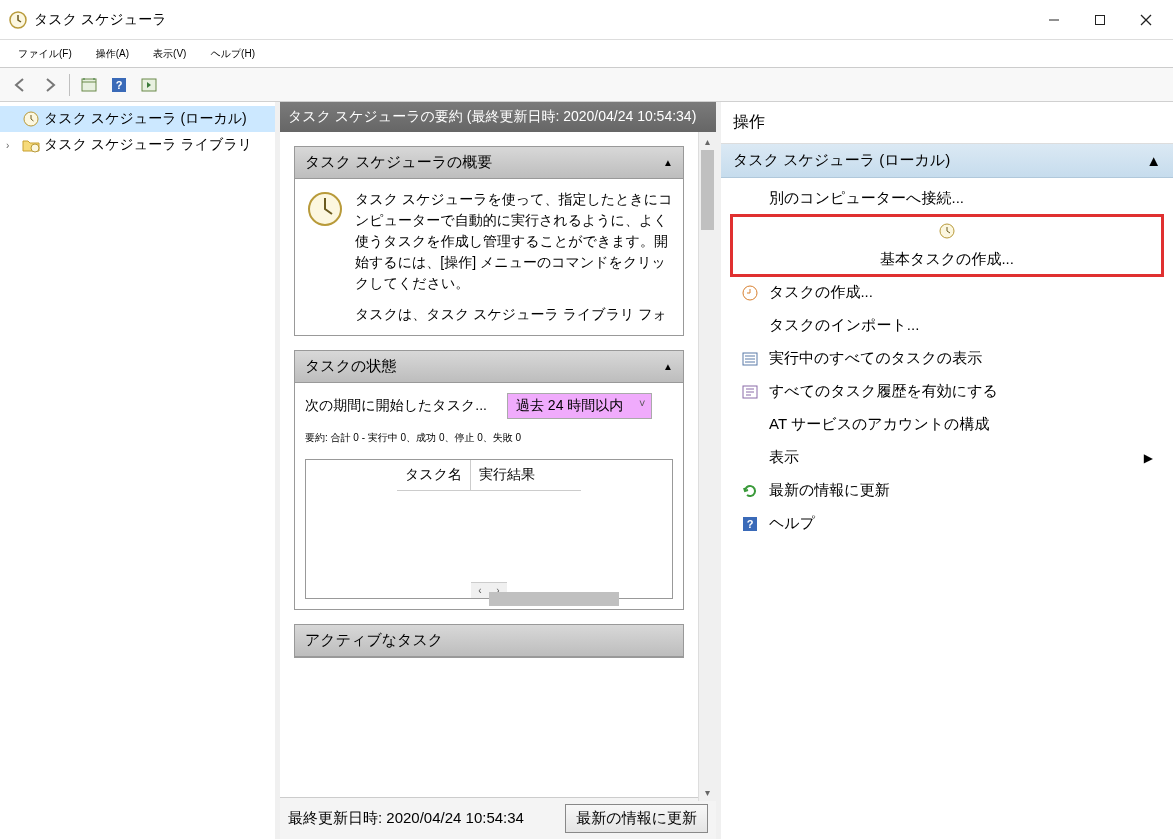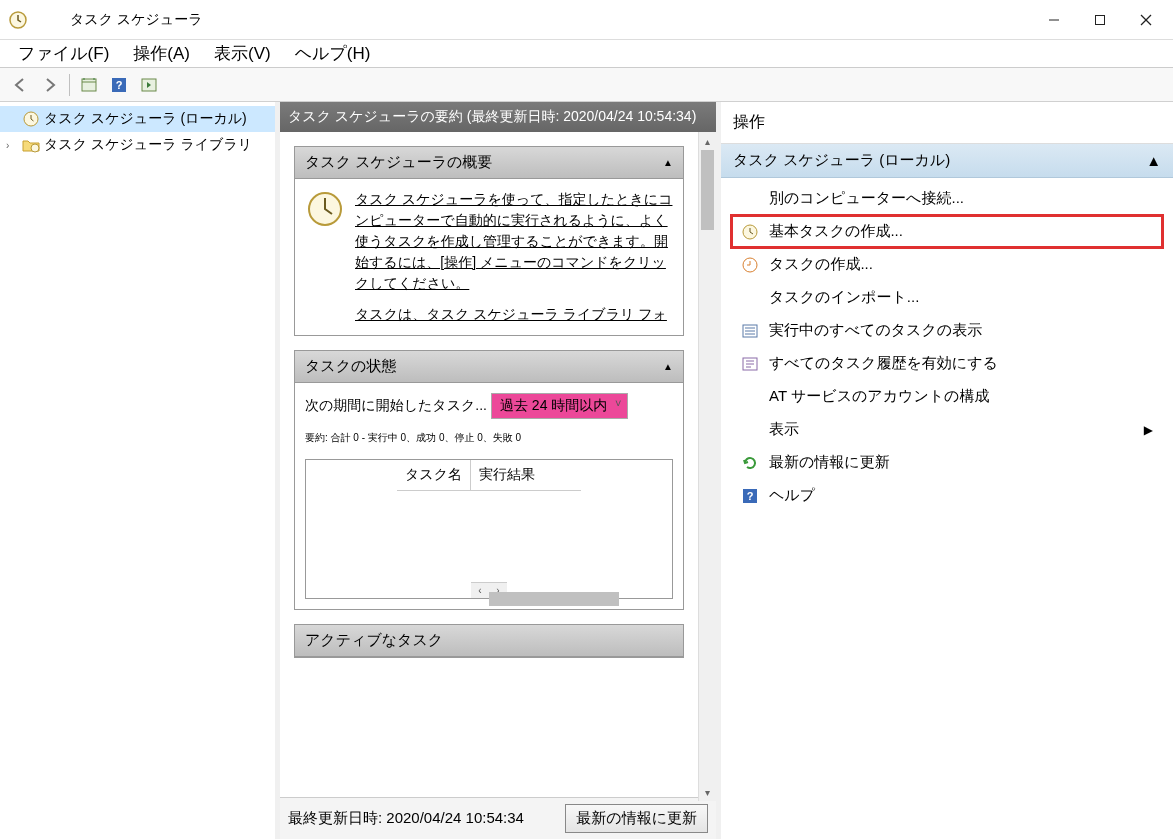--- a/index.html
+++ b/index.html
@@ -15,21 +15,20 @@
   flex-direction: column;
 }
 
 
 .titlebar {
   height: 40px;
   display: flex;
   align-items: center;
   padding: 0 4px;
   border-bottom: 1px solid #ddd;
-  gap: 36px;
 }
 .titlebar .app-icon {
   width: 20px; height: 20px;
   margin: 0 6px 0 4px;
 }
 .titlebar .title { font-size: 14px; flex: 1; }
 .titlebar .win-controls { display: flex; }
 .titlebar .win-btn {
   width: 46px; height: 32px;
   display: flex; align-items: center; justify-content: center;
@@ -37,21 +36,21 @@
 }
 
 
 .menubar {
   height: 28px;
   display: flex;
   align-items: center;
   padding: 0 6px;
   border-bottom: 1px solid #ccc;
 }
-.menubar .menu-item { padding: 4px 12px; font-size: 17px; }
+.menubar .menu-item { padding: 4px 12px; font-size: 10px; }
 
 
 .toolbar {
   height: 34px;
   display: flex;
   align-items: center;
   padding: 0 6px;
   gap: 2px;
   border-bottom: 1px solid #d0d0d0;
   background: #f8f8f8;
@@ -124,28 +123,28 @@
   display: flex;
   justify-content: space-between;
   align-items: center;
 }
 .section-head .caret { font-size: 10px; }
 .section-content {
   padding: 10px;
   background: #fff;
   font-size: 14px;
 }
-.overview-row { display: flex; gap: 10px; text-decoration: underline; }
+.overview-row { display: flex; gap: 10px; }
 .overview-icon { flex-shrink: 0; width: 40px; height: 40px; }
 .overview-text { font-size: 14px; line-height: 1.5; }
-.status-row1 { display: flex; align-items: center; gap: 4px; margin-bottom: 12px; font-size:14px;}
+.status-row1 { display: flex; align-items: center; gap: 20px; margin-bottom: 12px; font-size:14px;}
 .status-select {
   border: 1px solid #aaa;
-  padding: 3px 20px 3px 8px;
-  background: #ec4899;
+  padding: 3px 28px 3px 8px;
+  background: #f0abfc;
   font-size: 14px;
   position: relative;
 }
 .status-select::after {
   content: "˅";
   position: absolute; right: 6px; top: 3px; font-size: 11px; color: #555;
 }
 .status-summary { font-size: 10px; margin-bottom: 14px; }
 .task-table {
   border: 1px solid #999;
@@ -223,20 +222,21 @@
 .action-item {
   display: flex;
   align-items: center;
   gap: 10px;
   padding: 7px 10px;
   font-size: 15px;
 }
 .action-item.highlighted {
   outline: 3px solid #e03030;
   outline-offset: -2px;
+  flex-direction: column;
 }
 .action-icon { width: 18px; height: 18px; display:flex; align-items:center; justify-content:center;}
 .action-item .chev { margin-left: auto; font-size: 12px;}
 
 
 svg { display:block; }
 </style>
 </head>
 <body>
 

